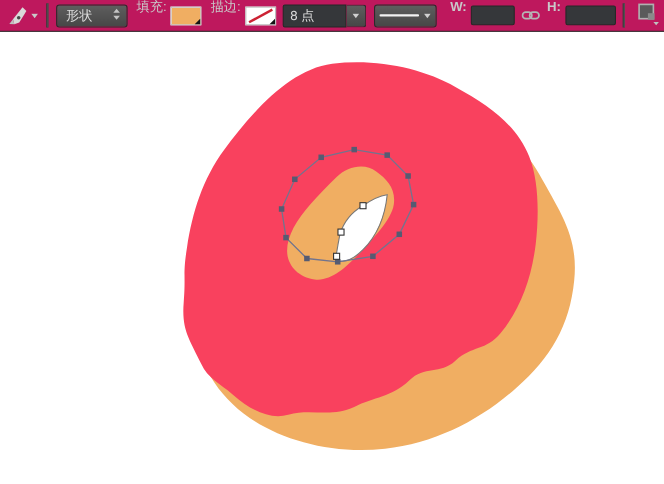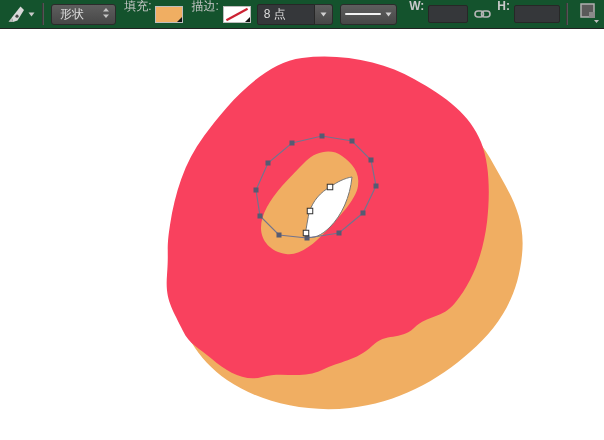--- a/index.html
+++ b/index.html
@@ -5,21 +5,21 @@
   html,body{margin:0;padding:0;}
   body{
     width:604px;height:440px;overflow:hidden;position:relative;
     background:#ffffff;
     font-family:"Liberation Sans","DejaVu Sans",sans-serif;
     -webkit-font-smoothing:antialiased;
   }
   
   .toolbar{
     position:absolute;top:0;left:0;width:604px;height:29px;
-    background:#14532d;border-bottom:1px solid #222;
+    background:#be185d;border-bottom:1px solid #222;
     display:flex;align-items:center;box-sizing:border-box;
     font-size:12px;color:#cfcfcf;white-space:nowrap;justify-content:flex-end;
   }
   .tb-group{display:flex;align-items:center;height:100%;}
   .tb-divider{width:1px;height:22px;background:#3a3a3a;border-right:1px solid #555;margin:0 3px;flex:0 0 auto;}
   .tool-btn{display:flex;align-items:center;padding:0 4px 0 6px;height:100%;}
   .tool-btn svg{display:block;}
   .dd-caret{margin-left:2px;}
   .combo{
     height:21px;display:flex;align-items:center;box-sizing:border-box;

